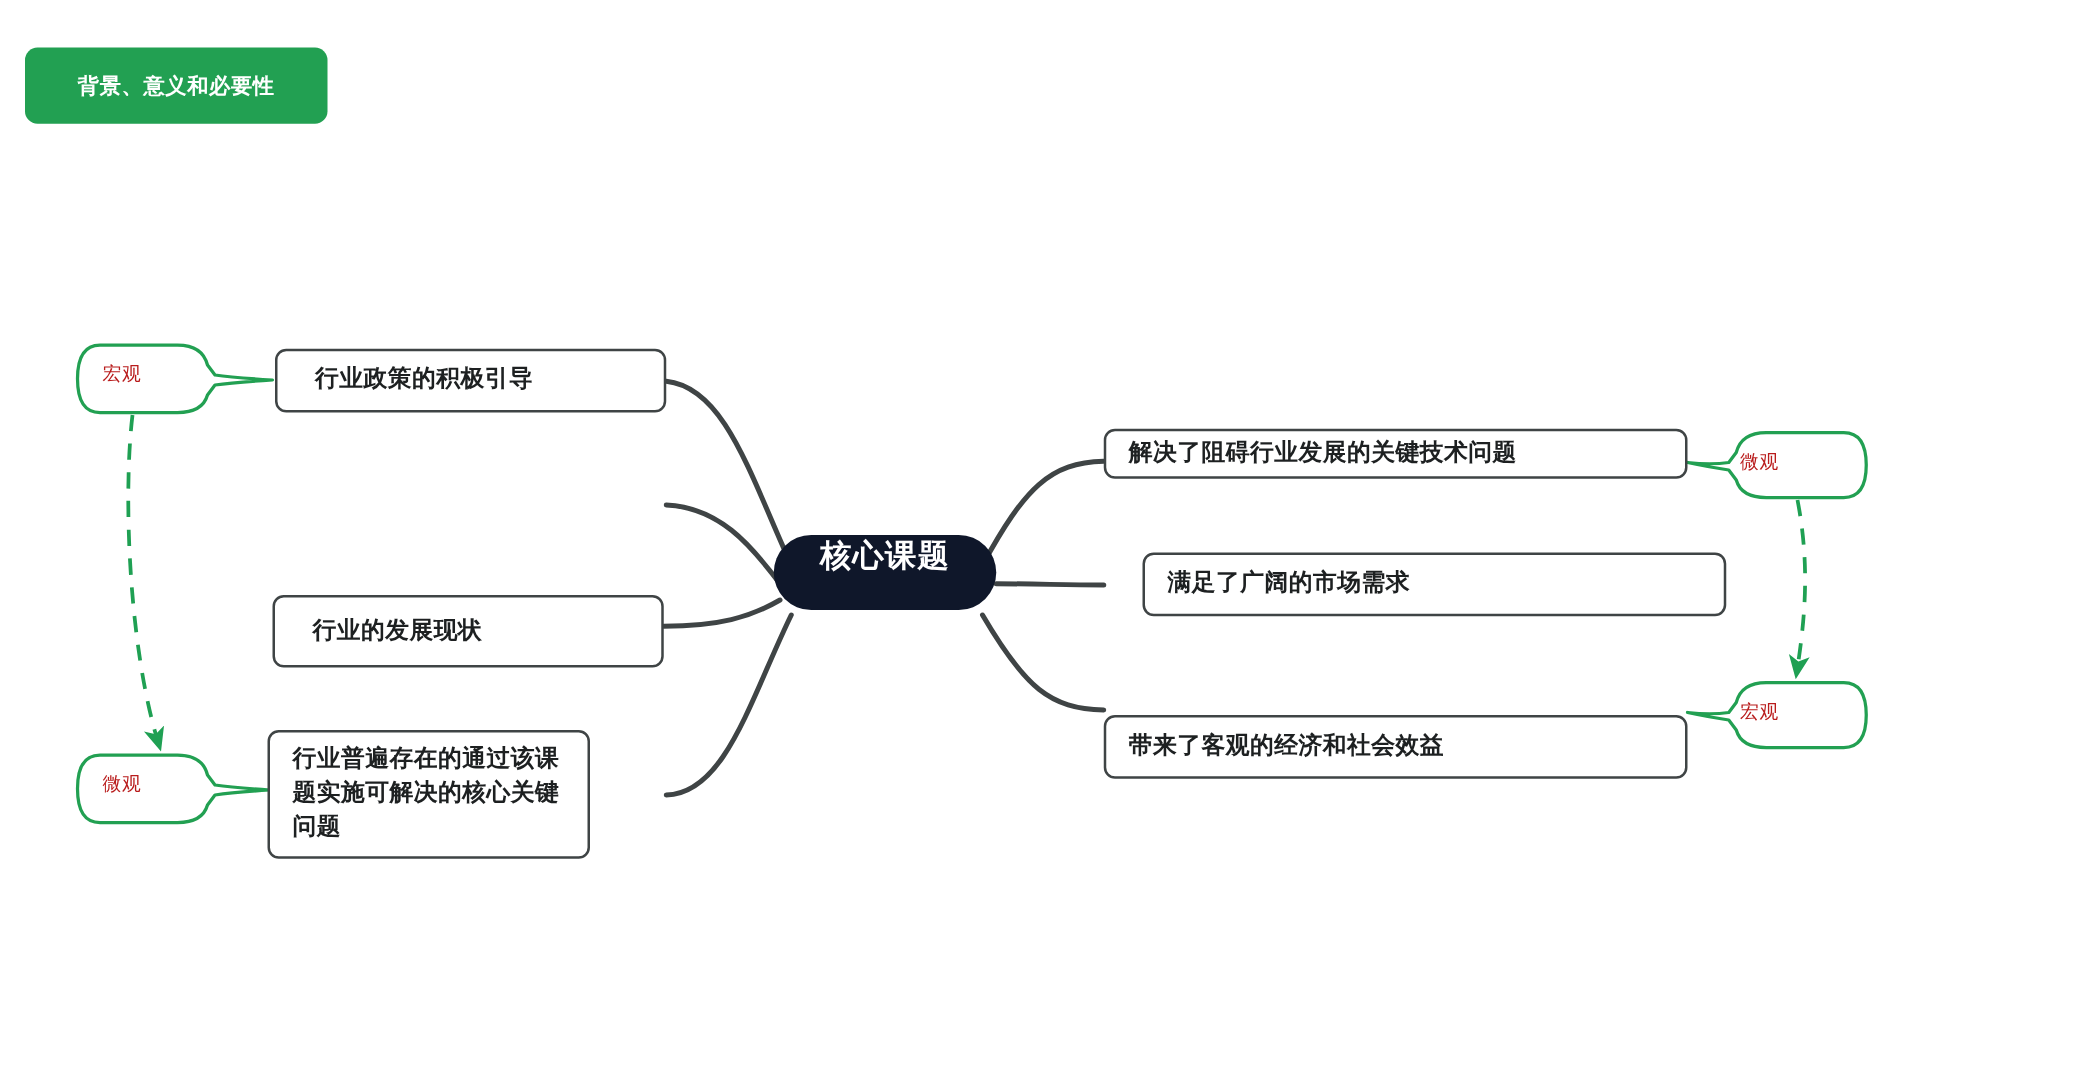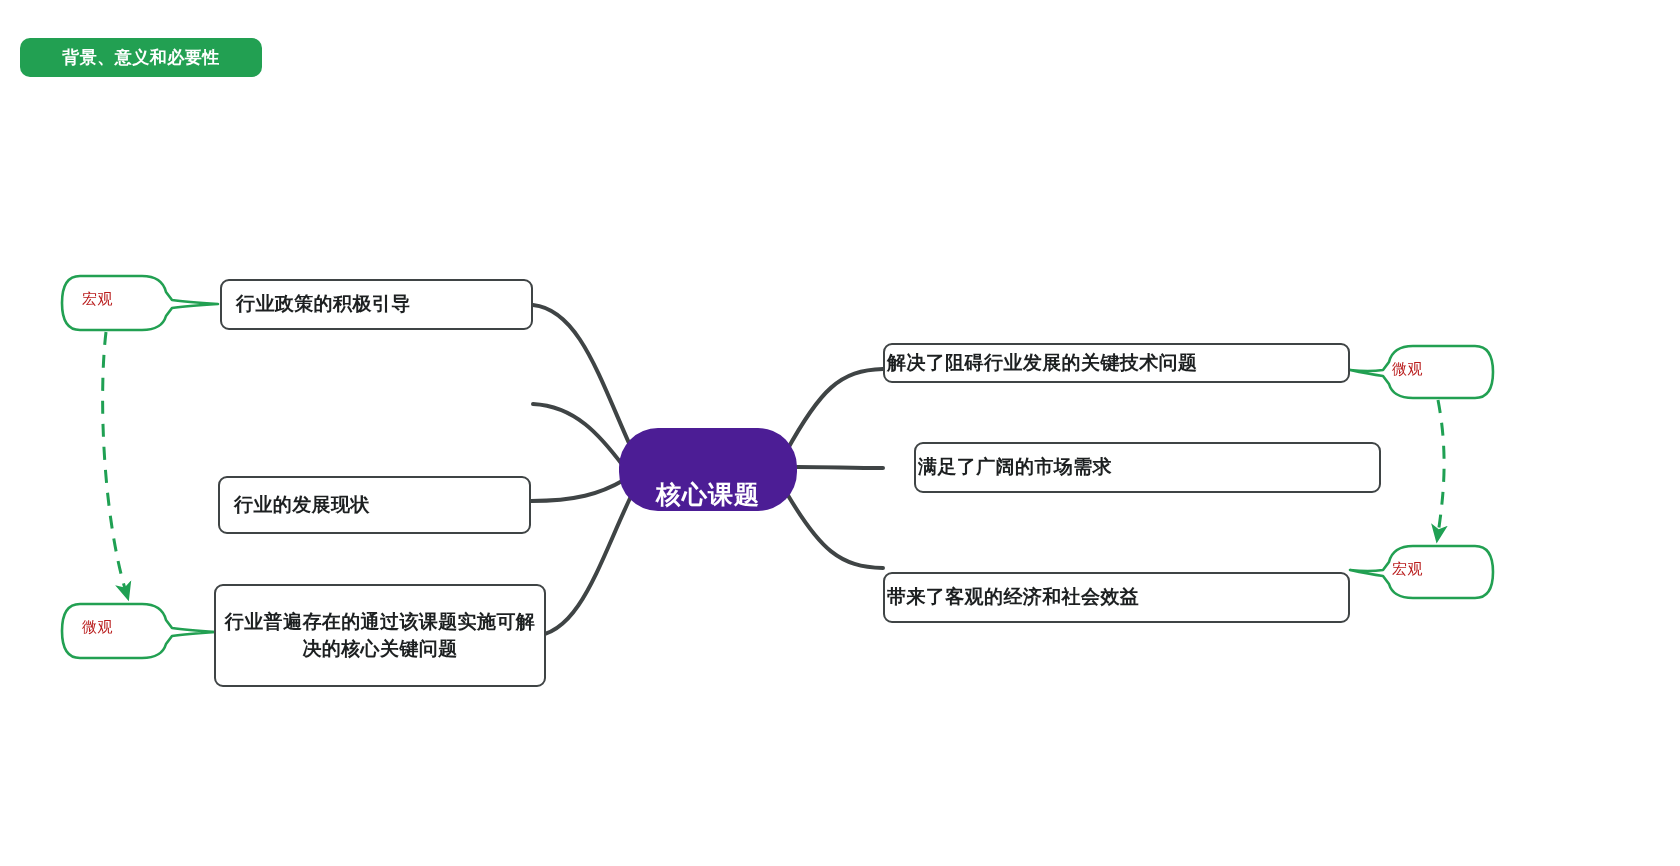--- a/index.html
+++ b/index.html
@@ -18,21 +18,21 @@
     background: #ffffff;
     overflow: hidden;
   }
 
   
   #title-pill {
     position: absolute;
     left: 20px;
     top: 38px;
     width: 242px;
-    height: 39px;
+    height: 61px;
     background: #22a council;
     border-radius: 10px;
     display: flex;
     align-items: center;
     justify-content: center;
     box-sizing: border-box;
   }
   #title-pill {
     background: #22a052;
   }
@@ -53,63 +53,63 @@
     height: 866px;
     pointer-events: none;
   }
 
   
   #center-node {
     position: absolute;
     left: 619px;
     top: 428px;
     width: 178px;
-    height: 83px;
-    background: #4c1d95;
+    height: 60px;
+    background: #0f172a;
     border-radius: 39px;
     display: flex;
-    align-items: flex-end;
+    align-items: flex-start;
     justify-content: center;
     box-sizing: border-box;
   }
   #center-node .center-text {
     color: #ffffff;
     font-size: 25px;
     font-weight: bold;
     letter-spacing: 1px;
     white-space: nowrap;
   }
 
   
   .topic-box {
     position: absolute;
     box-sizing: border-box;
     background: #ffffff;
     border: 2.5px solid #3f4445;
     border-radius: 9px;
     display: flex;
     align-items: center;
-    padding: 0 2px;
+    padding: 0 18px;
   }
   .topic-box .topic-text {
     color: #1d2021;
     font-size: 19px;
     font-weight: bold;
     line-height: 1.42;
     letter-spacing: 0.4px;
   }
   .topic-box.multiline {
     align-items: center;
   }
 
   
   #node-l1 { left: 220px; top: 279px;  width: 313px; height: 51px; }
   #node-l2 { left: 220px; top: 378px;  width: 313px; height: 51px; }
   #node-l3 { left: 218px; top: 476px;  width: 313px; height: 58px; }
-  #node-l4 { left: 214px; top: 584px;  width: 332px; height: 103px; text-align: center; }
+  #node-l4 { left: 214px; top: 584px;  width: 258px; height: 103px; }
 
   #node-l1 .topic-text,
   #node-l2 .topic-text,
   #node-l3 .topic-text { padding-left: 12px; }
 
   
   #node-r1 { left: 883px; top: 343px; width: 467px; height: 40px; }
   #node-r2 { left: 883px; top: 442px; width: 467px; height: 51px; margin-left: 31px; }
   #node-r3 { left: 883px; top: 572px; width: 467px; height: 51px; }
 

